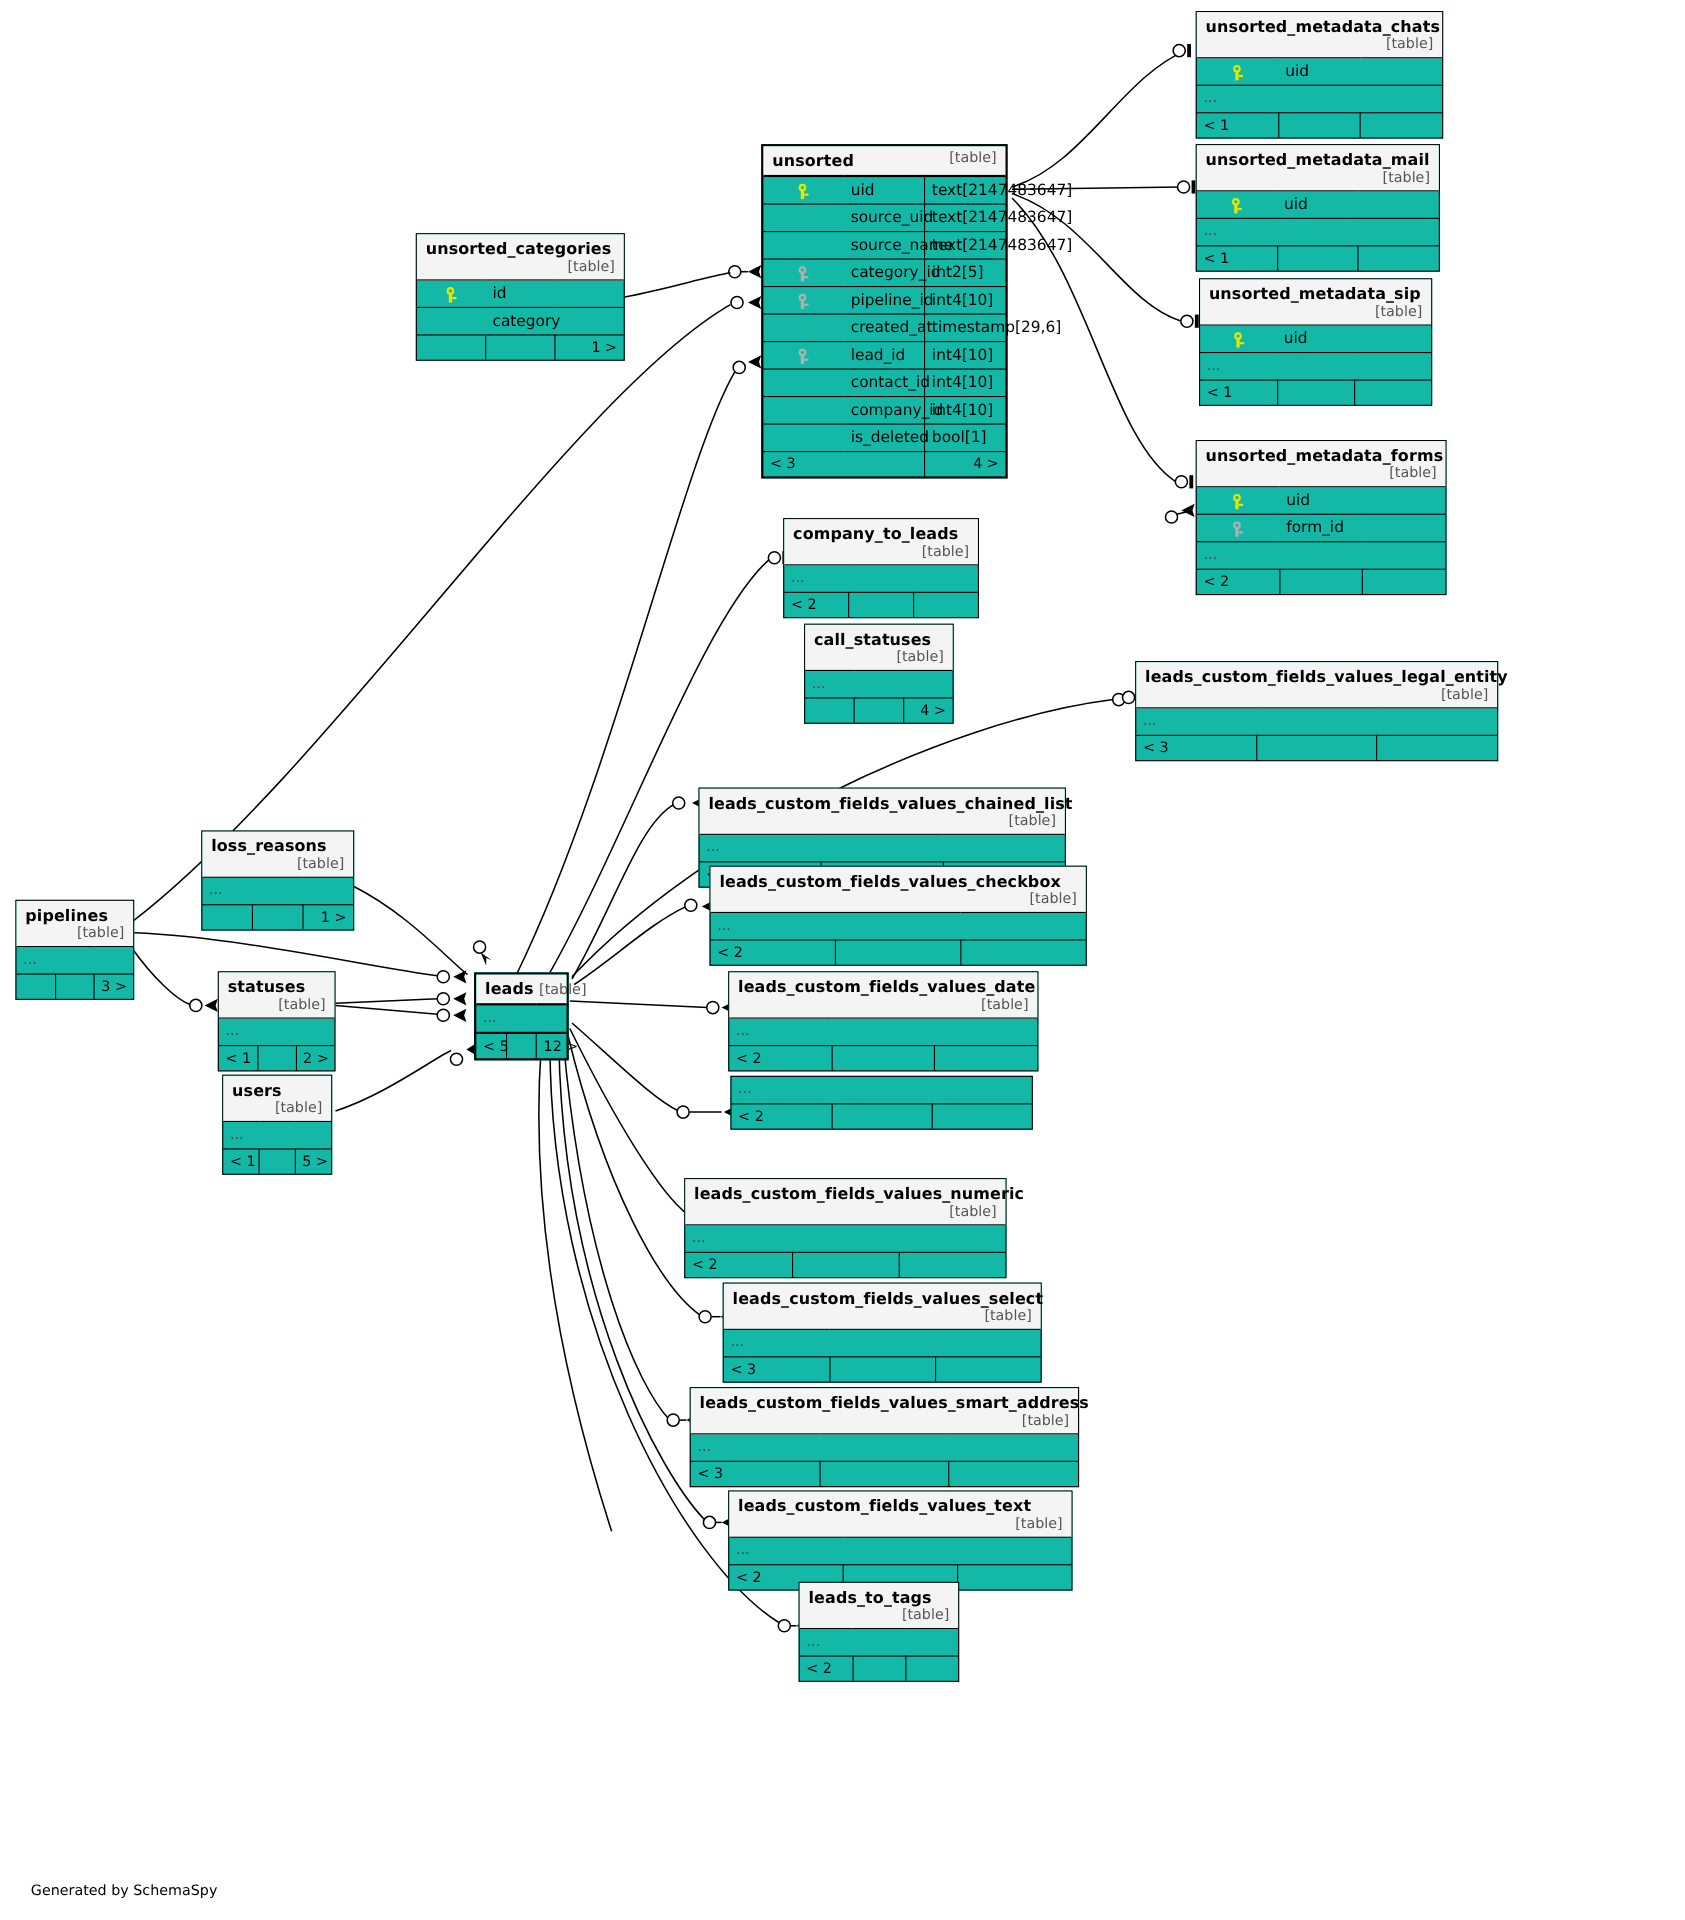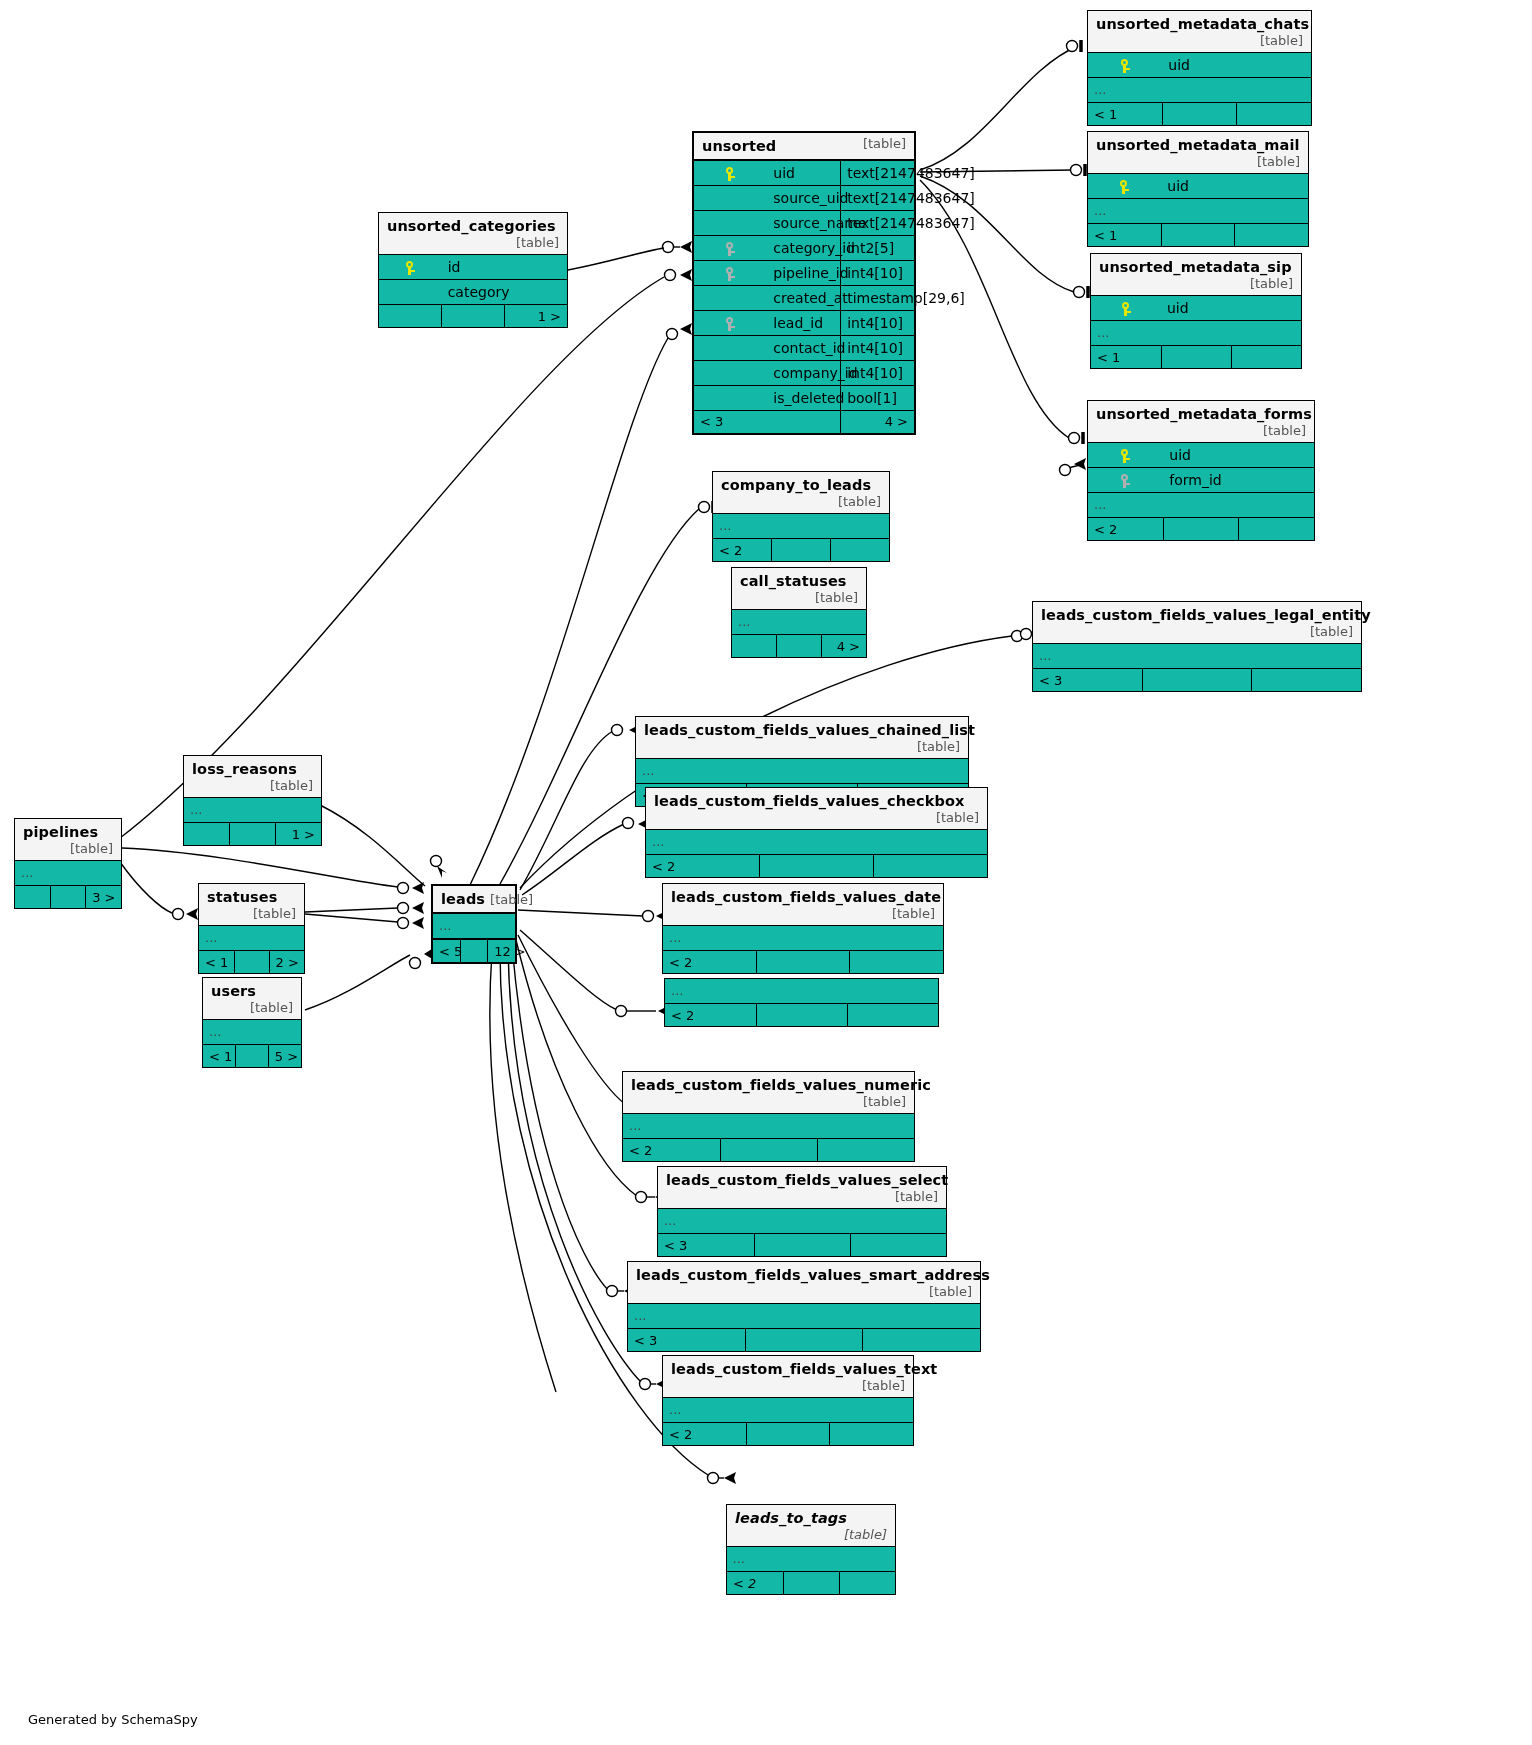--- a/index.html
+++ b/index.html
@@ -652,41 +652,41 @@
           </tr>
       <tr class="foot">
         <td class="l" style="width:50%">&lt; 3</td>
         <td style="width:24%"></td>
         <td class="r"></td>
       </tr>
     </tbody>
       </table>
   </div>
 
-  <div class="tbl" style="left:662px; top:1355px; width:252px;">
+  <div class="tbl" style="left:662px; top:1355px; width:313px;">
     <table>
       <tbody>
           <tr>
             <td colspan="3" class="hdr">
         <span class="tname">leads_custom_fields_values_text</span><span class="ttag">[table]</span>
       </td>
           </tr>
       <tr class="dots">
             <td colspan="3">...</td>
           </tr>
       <tr class="foot">
         <td class="l" style="width:49%">&lt; 2</td>
         <td style="width:26%"></td>
         <td class="r"></td>
       </tr>
     </tbody>
       </table>
   </div>
 
-  <div class="tbl" style="left:726px; top:1504px; width:170px;font-style:italic;">
+  <div class="tbl" style="left:726px; top:1438px; width:146px;">
     <table>
       <tbody>
           <tr>
             <td colspan="3" class="hdr">
         <span class="tname">leads_to_tags</span><span class="ttag">[table]</span>
       </td>
           </tr>
       <tr class="dots">
             <td colspan="3">...</td>
           </tr>

